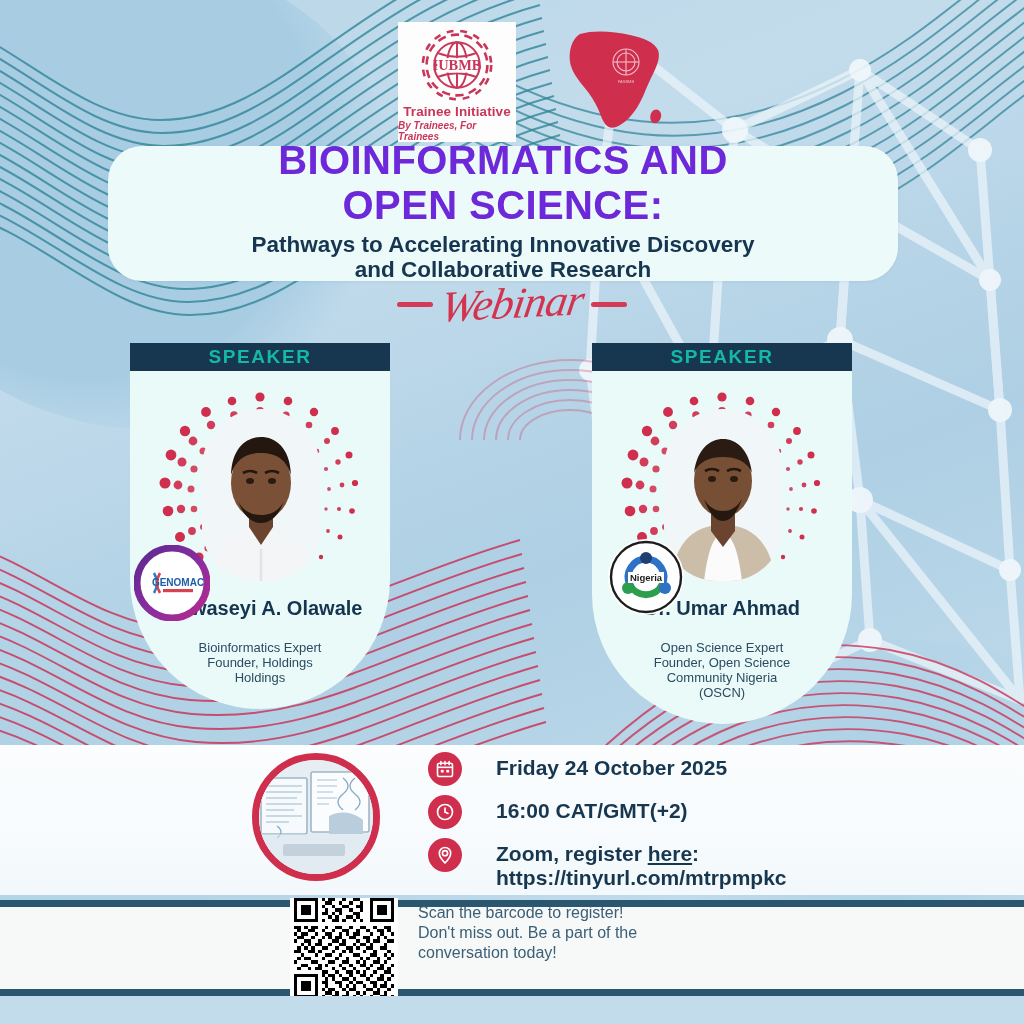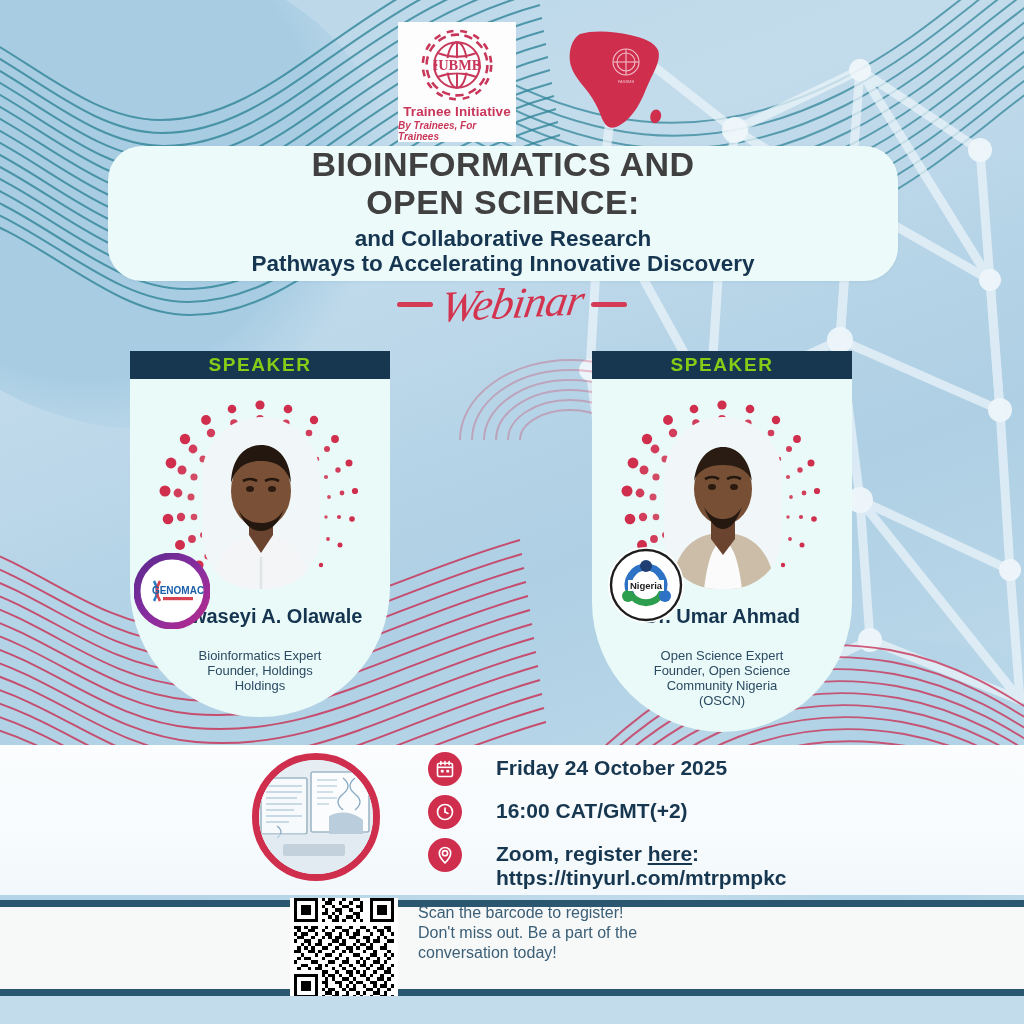--- a/index.html
+++ b/index.html
@@ -66,21 +66,21 @@
 
   
   .title-panel{
     position:absolute;left:108px;top:146px;width:790px;height:135px;
     background:#ecfaf9;border-radius:34px;
     box-shadow:0 1px 3px rgba(70,120,150,.10);
     display:flex;flex-direction:column;align-items:center;justify-content:center;
     box-sizing:border-box;padding:6px 20px 10px;
   }
   .title-main{
-    color:#404040;font-weight:800;font-size:34px;line-height:1.03;letter-spacing:.4px;
+    color:#6d28d9;font-weight:800;font-size:40px;line-height:1.03;letter-spacing:.4px;
     text-align:center;font-family:"Liberation Sans", sans-serif;
   }
   .title-main .l2{display:block;margin-top:3px;}
   .title-sub{
     color:#163550;font-weight:700;font-size:22.5px;line-height:1.13;margin-top:6px;
     text-align:center;font-family:"Liberation Sans", sans-serif;
   }
   .webinar-wrap{
     position:absolute;left:0;right:0;top:276px;height:56px;
     display:flex;align-items:center;justify-content:center;gap:9px;
@@ -91,25 +91,24 @@
     font-family:"Liberation Serif", serif;
     transform:skewX(-12deg) rotate(-3deg);
     letter-spacing:-1px;line-height:1;
   }
 
   
   .spk{position:absolute;width:260px;}
   .spk-1{left:130px;top:343px;}
   .spk-2{left:592px;top:343px;}
   .spk-head{
-    height:28px;background:#173750;color:#84cc16;
+    height:28px;background:#173750;color:#14b8a6;
     display:flex;align-items:center;justify-content:center;
     font-weight:800;font-size:19px;letter-spacing:1.6px;
     font-family:"Liberation Sans", sans-serif;
-    margin-top:8px;
   }
   .spk-body{
     background:#eafaf8;
     border-radius:0 0 130px 130px;
     padding:18px 12px 24px;
     display:flex;flex-direction:column;align-items:center;
     box-sizing:border-box;
   }
   .photo-wrap{position:relative;width:208px;height:196px;}
   .halo{position:absolute;left:0;top:0;width:208px;height:208px;}
@@ -329,22 +328,22 @@
     </g>
     <text x="68" y="57" text-anchor="middle" font-size="4" fill="#f2bcc8" font-family="Liberation Sans, sans-serif">FASBMB</text>
   </svg>
 
   <div class="title-panel">
     <div class="title-main">
       <span>BIOINFORMATICS AND</span>
       <span class="l2">OPEN SCIENCE:</span>
     </div>
     <div class="title-sub">
+      <div>Pathways to Accelerating Innovative Discovery</div>
       <div>and Collaborative Research</div>
-      <div>Pathways to Accelerating Innovative Discovery</div>
     </div>
   </div>
 
   <div class="webinar-wrap">
     <span class="wb-dash"></span>
     <span class="wb-text">Webinar</span>
     <span class="wb-dash"></span>
   </div>
 
   <div class="spk spk-1">

